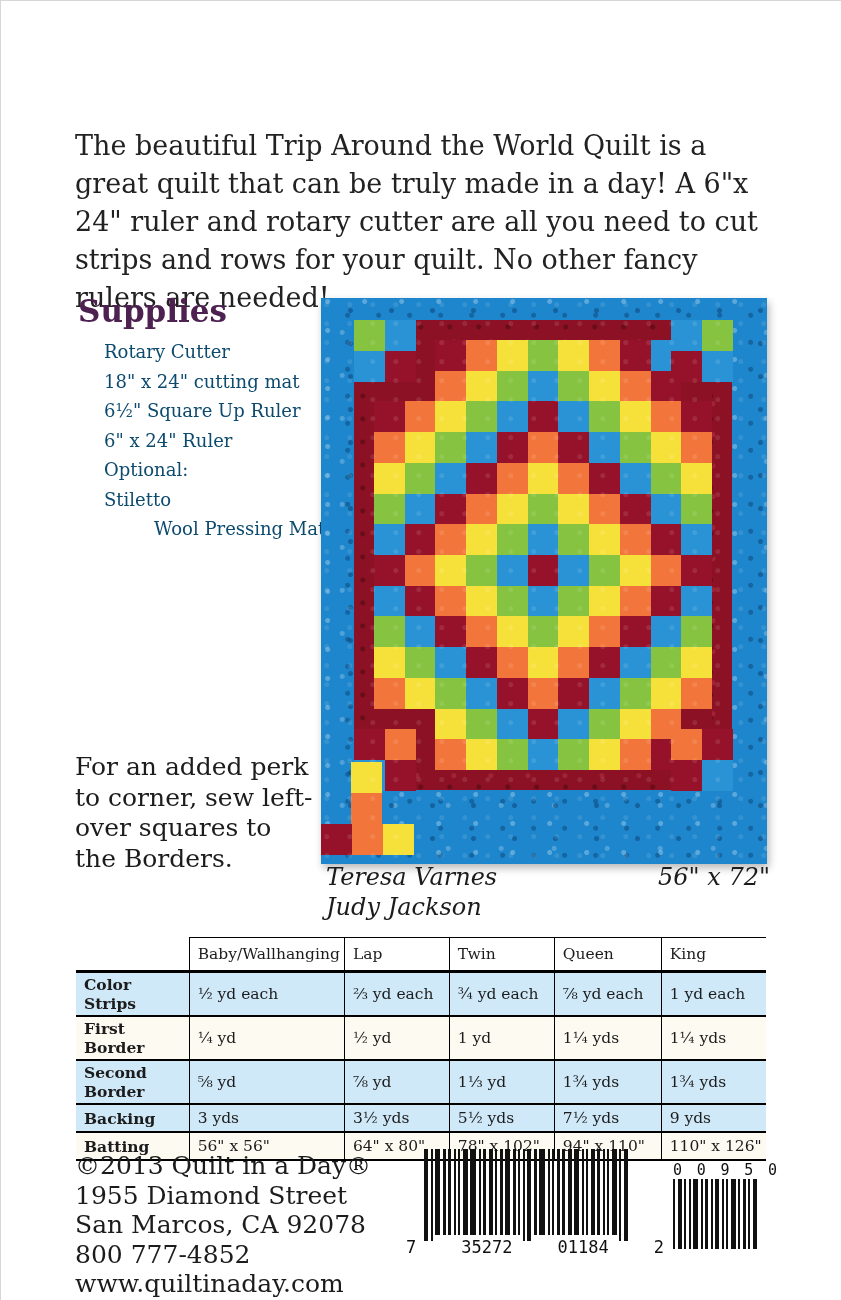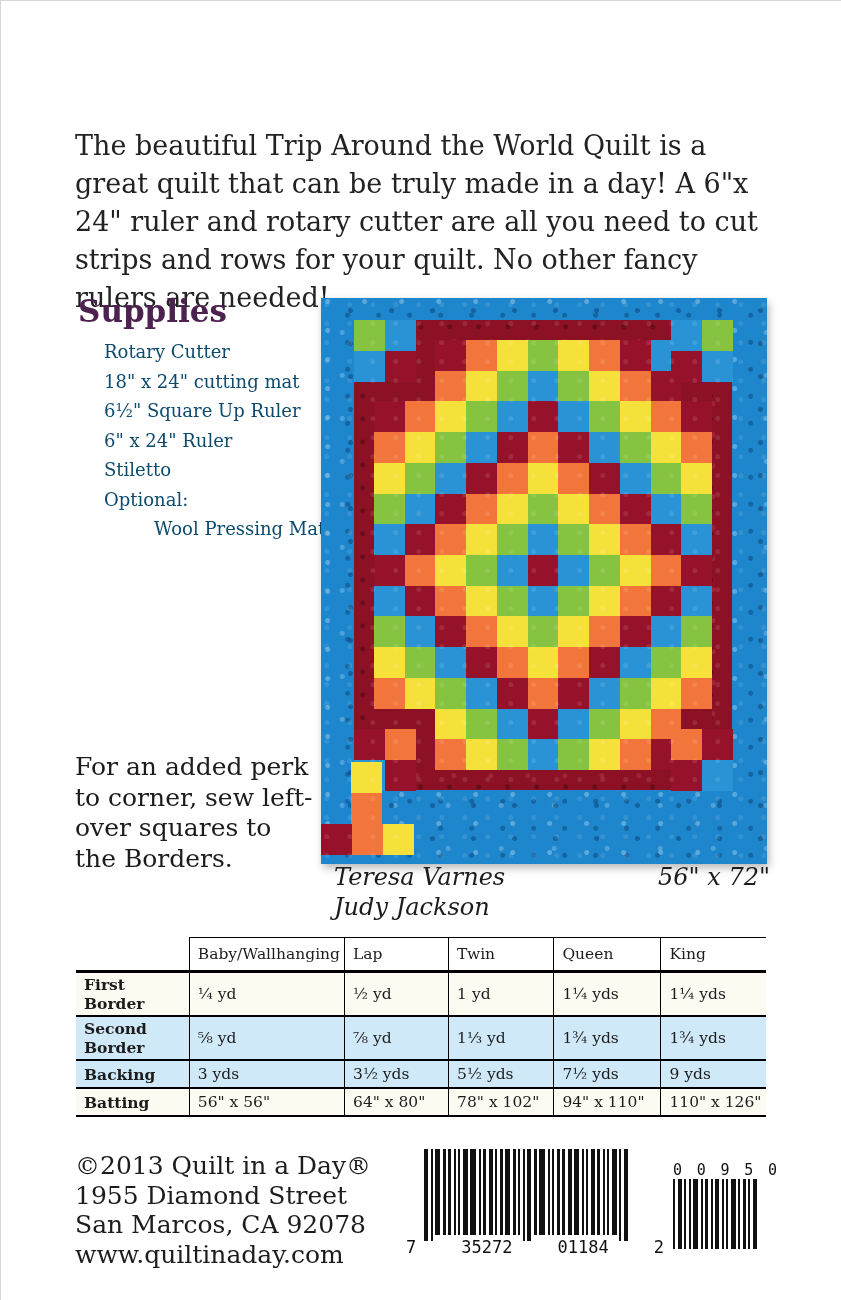--- a/index.html
+++ b/index.html
@@ -44,21 +44,21 @@
       background-size:auto,17px 13px;}
   .corner{position:absolute;width:62px;height:62px;display:grid;
           grid-template-columns:1fr 1fr;grid-template-rows:1fr 1fr;}
   .leftover{position:absolute;width:31px;height:31px;}
   .quilt::after{content:"";position:absolute;inset:0;pointer-events:none;
     background:radial-gradient(circle at 25% 35%, rgba(255,255,255,.10) 0 2px, transparent 3px);
     background-size:23px 19px;}
 
   
   .note{position:absolute;left:74px;top:751px;width:242px;font-size:25px;line-height:30.5px;margin:0;}
-  .credits{position:absolute;left:333px;top:862px;font-style:italic;font-size:24px;line-height:29.5px;}
+  .credits{position:absolute;left:325px;top:862px;font-style:italic;font-size:24px;line-height:29.5px;}
   .size-label{position:absolute;right:72px;top:862px;font-style:italic;font-size:24px;}
 
   
   .yardage{position:absolute;left:75px;top:936px;width:690px;border-collapse:collapse;
            font-size:15.5px;font-family:"DejaVu Serif","Liberation Serif",serif;}
   .yardage th,.yardage td{text-align:left;padding:2px 4px 2px 8px;vertical-align:middle;}
   .yardage th{height:28px;font-weight:normal;border-bottom:3px solid #000;border-top:1.5px solid #000;}
   .yardage th:first-child{border-top:none;}
   .yardage td{height:22px;border-bottom:2px solid #000;}
   .yardage th + th, .yardage td + td{border-left:1.5px solid #000;}
@@ -91,22 +91,22 @@
 
 
   <p class="intro">The beautiful Trip Around the World Quilt is a great quilt that can be truly made in a day! A 6"x 24" ruler and rotary cutter are all you need to cut strips and rows for your quilt. No other fancy rulers are needed!</p>
 
   <h2 class="supplies-h">Supplies</h2>
   <ul class="supplies-list" id="supplies-list">
       <li>Rotary Cutter</li>
       <li>18" x 24" cutting mat</li>
       <li>6½" Square Up Ruler</li>
       <li>6" x 24" Ruler</li>
+      <li>Optional:</li>
       <li>Stiletto</li>
-      <li>Optional:</li>
       <li class="indent">Wool Pressing Mat</li>
     </ul>
 
   <figure class="quilt" id="quilt" style="margin:0;">
     <div class="qborder"></div>
     <div class="qpatch" id="qpatch">
         <div class="sq" style="background: rgb(140, 17, 36);"></div>
         <div class="sq" style="background: rgb(140, 17, 36);"></div>
         <div class="sq" style="background: rgb(150, 18, 42);"></div>
         <div class="sq" style="background: rgb(242, 117, 59);"></div>
@@ -313,20 +313,28 @@
         <tr>
           <th></th>
           <th>Baby/Wallhanging</th>
           <th>Lap</th>
           <th>Twin</th>
           <th>Queen</th>
           <th>King</th>
         </tr>
       </thead>
       <tbody>
+        <tr class="shade-blue">
+          <td>Color Strips</td>
+          <td>½ yd each</td>
+          <td>⅔ yd each</td>
+          <td>¾ yd each</td>
+          <td>⅞ yd each</td>
+          <td>1 yd each</td>
+        </tr>
         <tr class="shade-cream">
           <td>First Border</td>
           <td>¼ yd</td>
           <td>½ yd</td>
           <td>1 yd</td>
           <td>1¼ yds</td>
           <td>1¼ yds</td>
         </tr>
         <tr class="shade-blue">
           <td>Second Border</td>
@@ -352,20 +360,21 @@
           <td>94" x 110"</td>
           <td>110" x 126"</td>
         </tr>
       </tbody>
     </table>
 
   <div class="footer" id="footer">
       <div>©2013 Quilt in a Day®</div>
       <div>1955 Diamond Street</div>
       <div>San Marcos, CA 92078</div>
+      <div>800 777-4852</div>
       <div>www.quiltinaday.com</div>
     </div>
 
   <div class="bc-main" id="bc-main">
     <div class="bars" id="bc-main-bars">
         <div class="bar tall" style="width: 4px; margin-right: 2.5px;"></div>
         <div class="bar tall" style="width: 2px; margin-right: 2.5px;"></div>
         <div class="bar" style="width: 5px; margin-right: 2.5px;"></div>
         <div class="bar" style="width: 3px; margin-right: 2.5px;"></div>
         <div class="bar" style="width: 3px; margin-right: 2.5px;"></div>

